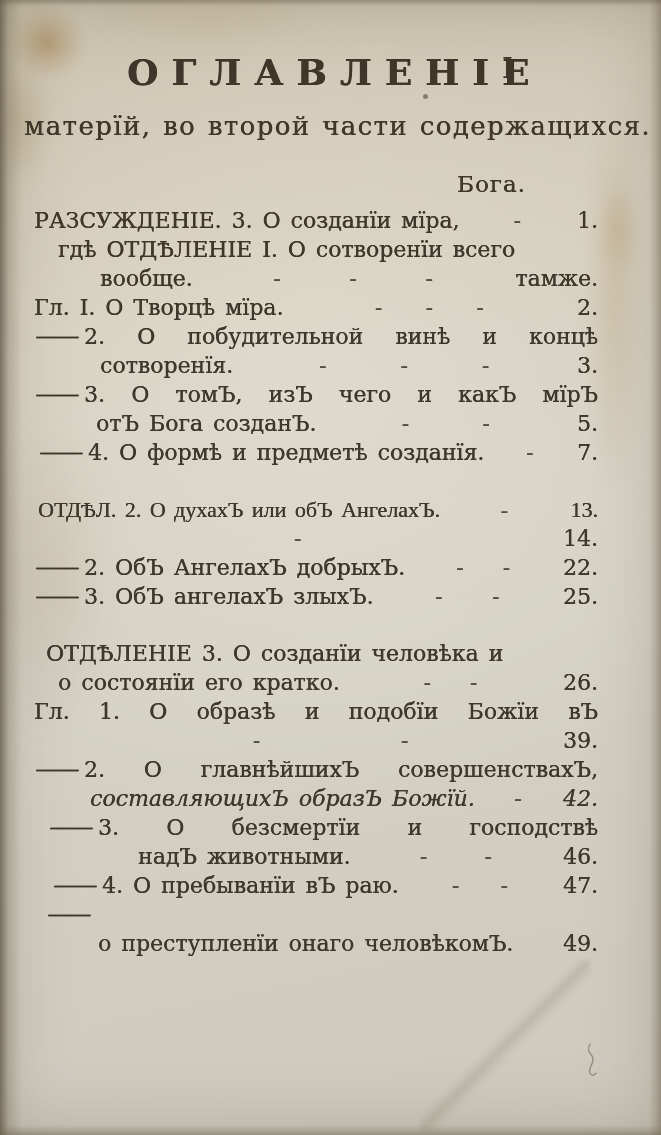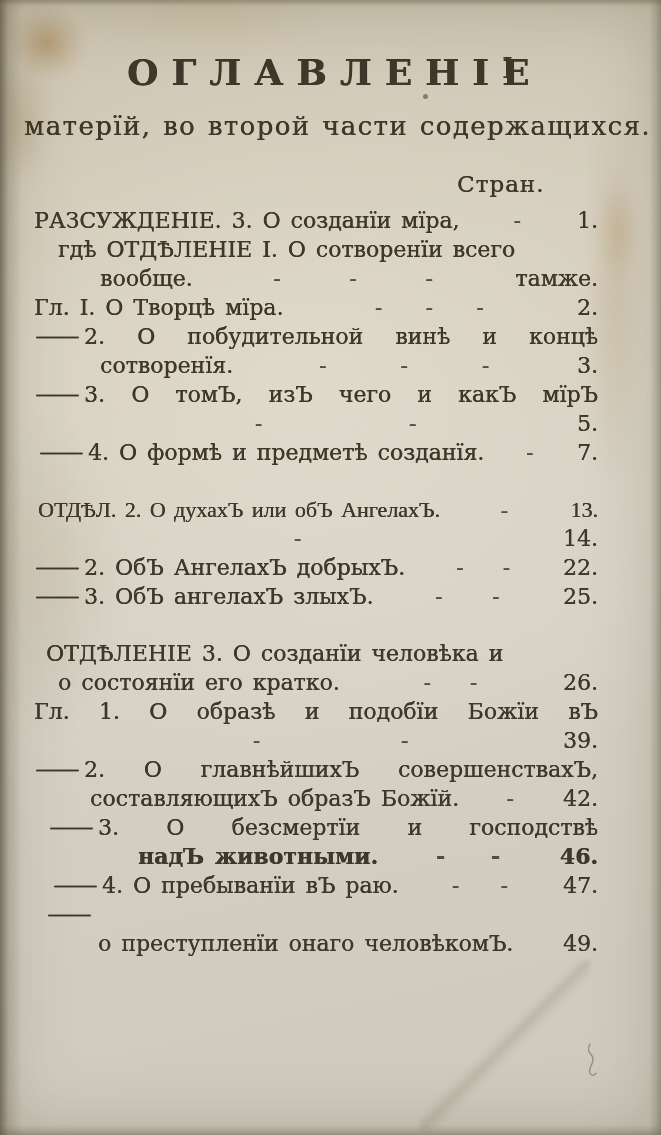--- a/index.html
+++ b/index.html
@@ -76,21 +76,21 @@
   <div class="stain stain-f"></div>
   <div class="crease"></div>
   <div class="speck"></div>
   <svg class="penmark" width="26" height="52" viewBox="0 0 26 52">
     <path d="M10 4 C 4 16, 18 12, 11 26 C 7 34, 13 38, 16 33" fill="none" stroke="rgba(95,85,70,0.5)" stroke-width="1.4" stroke-linecap="round"></path>
   </svg>
 
   <div class="title ink">ОГЛАВЛЕНІЕ</div>
   <div class="folio ink">I</div>
   <div class="subtitle ink">матерїй, во второй части содержащихся.</div>
-  <div class="col-header ink">Стран.</div>
+  <div class="col-header ink">Бога.</div>
 
   <div class="toc ink" id="toc">
       <div class="toc-row" style="padding-left: 0px;">
         <span class="row-text">РАЗСУЖДЕНІЕ. 3. О созданїи мїра,</span>
         <span class="leaders">
           <span>-</span>
         </span>
         <span class="row-page">1.</span>
       </div>
       <div class="toc-row" style="padding-left: 24px;">
@@ -125,20 +125,21 @@
           <span>-</span>
           <span>-</span>
         </span>
         <span class="row-page">3.</span>
       </div>
       <div class="toc-row spread" style="padding-left: 0px;">
         <span class="prefix">—</span>
         <span class="row-text">3. О томЪ, изЪ чего и какЪ мїрЪ</span>
       </div>
       <div class="toc-row" style="padding-left: 62px;">
+        <span class="row-text">отЪ Бога созданЪ.</span>
         <span class="leaders">
           <span>-</span>
           <span>-</span>
         </span>
         <span class="row-page">5.</span>
       </div>
       <div class="toc-row" style="padding-left: 4px;">
         <span class="prefix">—</span>
         <span class="row-text">4. О формѣ и предметѣ созданїя.</span>
         <span class="leaders">
@@ -195,32 +196,32 @@
         <span class="leaders">
           <span>-</span>
           <span>-</span>
         </span>
         <span class="row-page">39.</span>
       </div>
       <div class="toc-row spread" style="padding-left: 0px;">
         <span class="prefix">—</span>
         <span class="row-text">2. О главнѣйшихЪ совершенствахЪ,</span>
       </div>
-      <div class="toc-row" style="padding-left: 56px;">
+      <div class="toc-row" style="padding-left: 56px; font-style: italic;">
         <span class="row-text">составляющихЪ образЪ Божїй.</span>
         <span class="leaders">
           <span>-</span>
         </span>
         <span class="row-page">42.</span>
       </div>
       <div class="toc-row spread" style="padding-left: 14px;">
         <span class="prefix">—</span>
         <span class="row-text">3. О безсмертїи и господствѣ</span>
       </div>
-      <div class="toc-row" style="padding-left: 104px; font-weight: bold;">
+      <div class="toc-row" style="padding-left: 104px;">
         <span class="row-text">надЪ животными.</span>
         <span class="leaders">
           <span>-</span>
           <span>-</span>
         </span>
         <span class="row-page">46.</span>
       </div>
       <div class="toc-row" style="padding-left: 18px;">
         <span class="prefix">—</span>
         <span class="row-text">4. О пребыванїи вЪ раю.</span>

